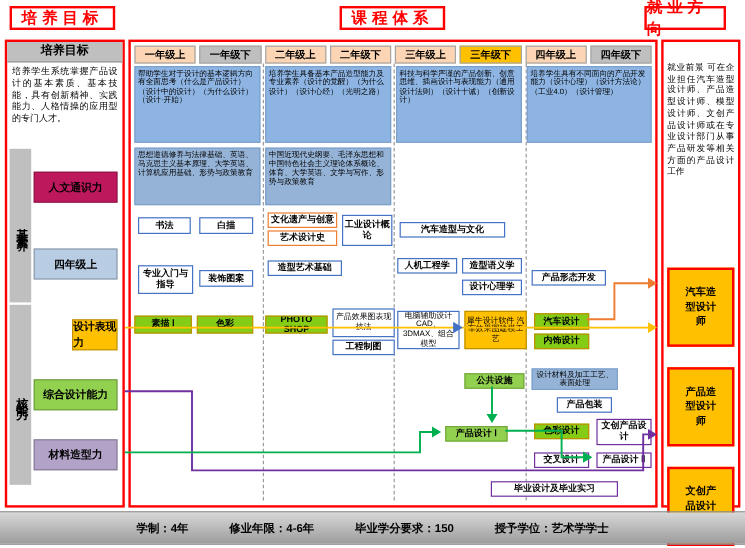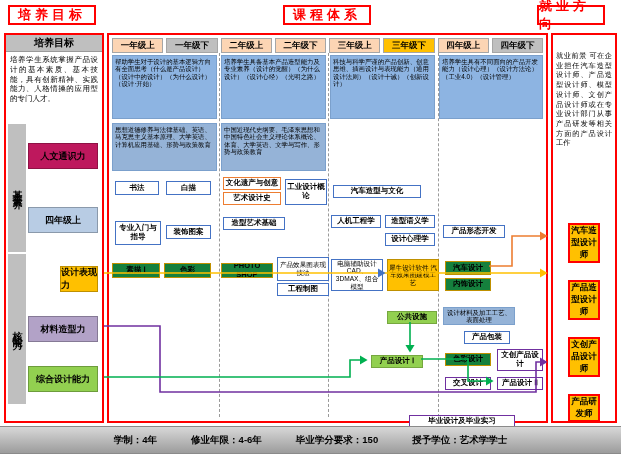--- a/index.html
+++ b/index.html
@@ -47,33 +47,33 @@
     position:absolute;box-sizing:border-box;background:#fff;border:1px solid #4472c4;
     font-size:7.5px;font-weight:bold;line-height:1.15;text-align:center;
     display:flex;align-items:center;justify-content:center;overflow:hidden;padding:1px;
   }
   .cbox.intro{background:#8db4e2;border-color:#7ba0cc;font-weight:normal;font-size:6.4px;text-align:left;align-items:flex-start;justify-content:flex-start;padding:2px;}
   .cbox.bluebox{background:#95b3d7;border-color:#7ba0cc;font-weight:normal;font-size:6.4px;text-align:left;align-items:flex-start;justify-content:flex-start;padding:2px;}
   .cbox.bluesm{background:#95b3d7;border-color:#7ba0cc;font-weight:normal;font-size:6.4px;}
   .cbox.wb{border-color:#4472c4;}
   .cbox.wo{border-color:#ed7d31;}
   .cbox.wp{border-color:#7030a0;}
-  .cbox.ob{background:#15803d;border-color:#bf9000;}
+  .cbox.ob{background:#84cc16;border-color:#bf9000;}
   .cbox.obsm{background:#ffc000;border-color:#bf9000;font-size:6.6px;font-weight:normal;}
   .cbox.wbsm{border-color:#4472c4;font-size:6.6px;font-weight:normal;}
   .cbox.gb{background:#92d050;border-color:#76a73f;}
 
   
   .rp-desc{padding:16px 3px;font-size:7.2px;line-height:1.35;text-align:justify;}
   .jobs{position:absolute;top:188px;left:2px;right:2px;}
   .job{
-    width:32px;min-height:26px;margin:0 auto 17px auto;box-sizing:border-box;
+    width:56px;min-height:26px;margin:0 auto 17px auto;box-sizing:border-box;
     background:#ffc000;border:2px solid #ff0000;
     font-size:8.5px;font-weight:bold;text-align:center;
-    display:flex;align-items:center;justify-content:center;padding:0;
+    display:flex;align-items:center;justify-content:center;padding:13px;
   }
 
   
   .footer{
     position:absolute;left:0;right:0;bottom:3px;height:26px;
     background:linear-gradient(#d8d8d8,#9c9c9c);border-top:1px solid #8a8a8a;border-bottom:1px solid #8a8a8a;
     display:flex;align-items:center;justify-content:center;gap:34px;
     font-size:9.5px;font-weight:bold;
   }
   .overlay{position:absolute;left:0;top:0;pointer-events:none;z-index:5;}
@@ -95,22 +95,22 @@
           <div class="vlabel">基本素养</div>
           <div class="items">
             <div class="ability" style="background: #be185d;">人文通识力</div>
             <div class="ability" style="background: rgb(184, 204, 228);">四年级上</div>
           </div>
         </div>
         <div class="section">
           <div class="vlabel">核心能力</div>
           <div class="items">
             <div class="ability" style="background: rgb(255, 192, 0); margin-left: 32px;">设计表现力</div>
+            <div class="ability" style="background: rgb(146, 208, 80);">综合设计能力</div>
             <div class="ability" style="background: rgb(178, 162, 199);">材料造型力</div>
-            <div class="ability" style="background: rgb(146, 208, 80);">综合设计能力</div>
           </div>
         </div>
       </div>
   </div>
 
   <div class="panel mid">
     <div class="sem-row">
         <div class="sem peach">一年级上</div>
         <div class="sem gray">一年级下</div>
         <div class="sem peach">二年级上</div>
@@ -153,21 +153,21 @@
         <div class="cbox gb" style="left: 262px; top: 320px; width: 52px; height: 13px;">产品设计 Ⅰ</div>
         <div class="cbox wb" style="left: 334px; top: 190px; width: 62px; height: 13px;">产品形态开发</div>
         <div class="cbox ob" style="left: 336px; top: 226px; width: 46px; height: 14px;">汽车设计</div>
         <div class="cbox ob" style="left: 336px; top: 243px; width: 46px; height: 13px;">内饰设计</div>
         <div class="cbox bluesm" style="left: 334px; top: 272px; width: 72px; height: 18px;">设计材料及加工工艺、表面处理</div>
         <div class="cbox wb" style="left: 355px; top: 296px; width: 46px; height: 13px;">产品包装</div>
         <div class="cbox ob" style="left: 336px; top: 318px; width: 46px; height: 13px;">色彩设计</div>
         <div class="cbox wp" style="left: 388px; top: 314px; width: 46px; height: 22px;">文创产品设计</div>
         <div class="cbox wp" style="left: 336px; top: 342px; width: 46px; height: 13px;">交叉设计</div>
         <div class="cbox wp" style="left: 388px; top: 342px; width: 46px; height: 13px;">产品设计 Ⅱ</div>
-        <div class="cbox wp" style="left: 300px; top: 380px; width: 106px; height: 13px;">毕业设计及毕业实习</div>
+        <div class="cbox wp" style="left: 300px; top: 366px; width: 106px; height: 13px;">毕业设计及毕业实习</div>
       </div>
   </div>
 
   <div class="panel right">
     <div class="rp-desc">就业前景 可在企业担任汽车造型设计师、产品造型设计师、模型设计师、文创产品设计师或在专业设计部门从事产品研发等相关方面的产品设计工作</div>
     <div class="jobs">
         <div class="job">汽车造型设计师</div>
         <div class="job">产品造型设计师</div>
         <div class="job">文创产品设计师</div>
         <div class="job">产品研发师</div>

